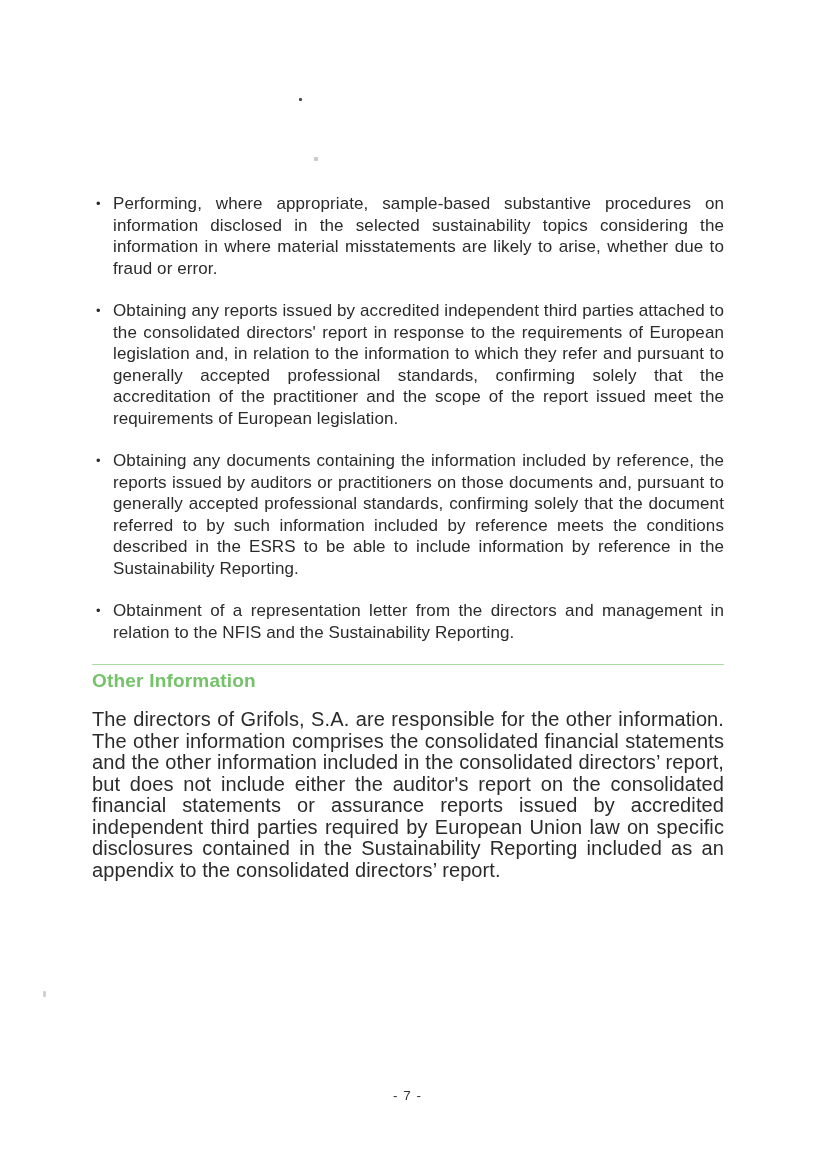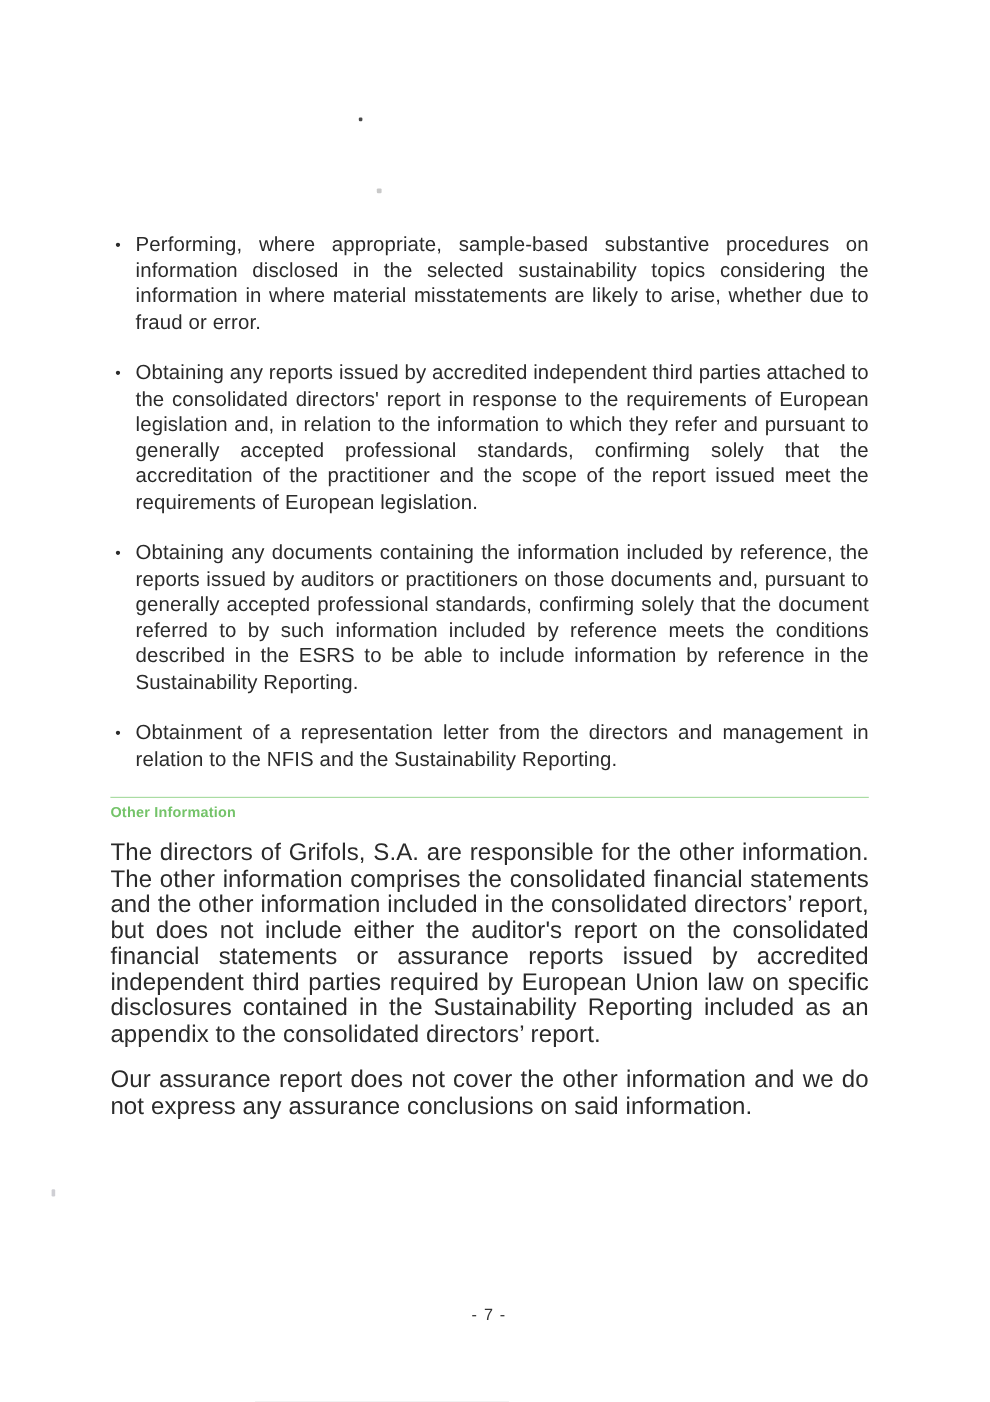--- a/index.html
+++ b/index.html
@@ -50,21 +50,21 @@
   }
   .section-divider {
     border: none;
     border-top: 1.5px solid;
     opacity: 0.75;
     margin: 18px 0 0 0;
     width: 100%;
   }
   .section-heading {
     margin: 5px 0 0 0;
-    font-size: 12px;
+    font-size: 19px;
     font-weight: bold;
     letter-spacing: 0.2px;
   }
   .body-paragraph {
     margin: 17px 0 0 0;
     font-size: 20px;
     line-height: 21.5px;
     text-align: justify;
     letter-spacing: 0.1px;
   }
@@ -115,19 +115,18 @@
         <span class="bullet-text">Obtainment of a representation letter from the directors and management in relation to the NFIS and the Sustainability Reporting.</span>
       </li>
     </ul>
 
     <hr class="section-divider" style="border-top-color: rgb(142, 208, 132);">
 
     <h2 class="section-heading" style="color: rgb(116, 195, 105);">Other Information</h2>
 
     <p class="body-paragraph">The directors of Grifols, S.A. are responsible for the other information. The other information comprises the consolidated financial statements and the other information included in the consolidated directors’ report, but does not include either the auditor's report on the consolidated financial statements or assurance reports issued by accredited independent third parties required by European Union law on specific disclosures contained in the Sustainability Reporting included as an appendix to the consolidated directors’ report.</p>
 
-    <p class="body-paragraph">Our assurance report does not cover the other information and we do not express any assurance conclusions on said information.</p>
 
   </div>
 
   <div class="page-number">- 7 -</div>
 
 </div>
 
 </body></html>

